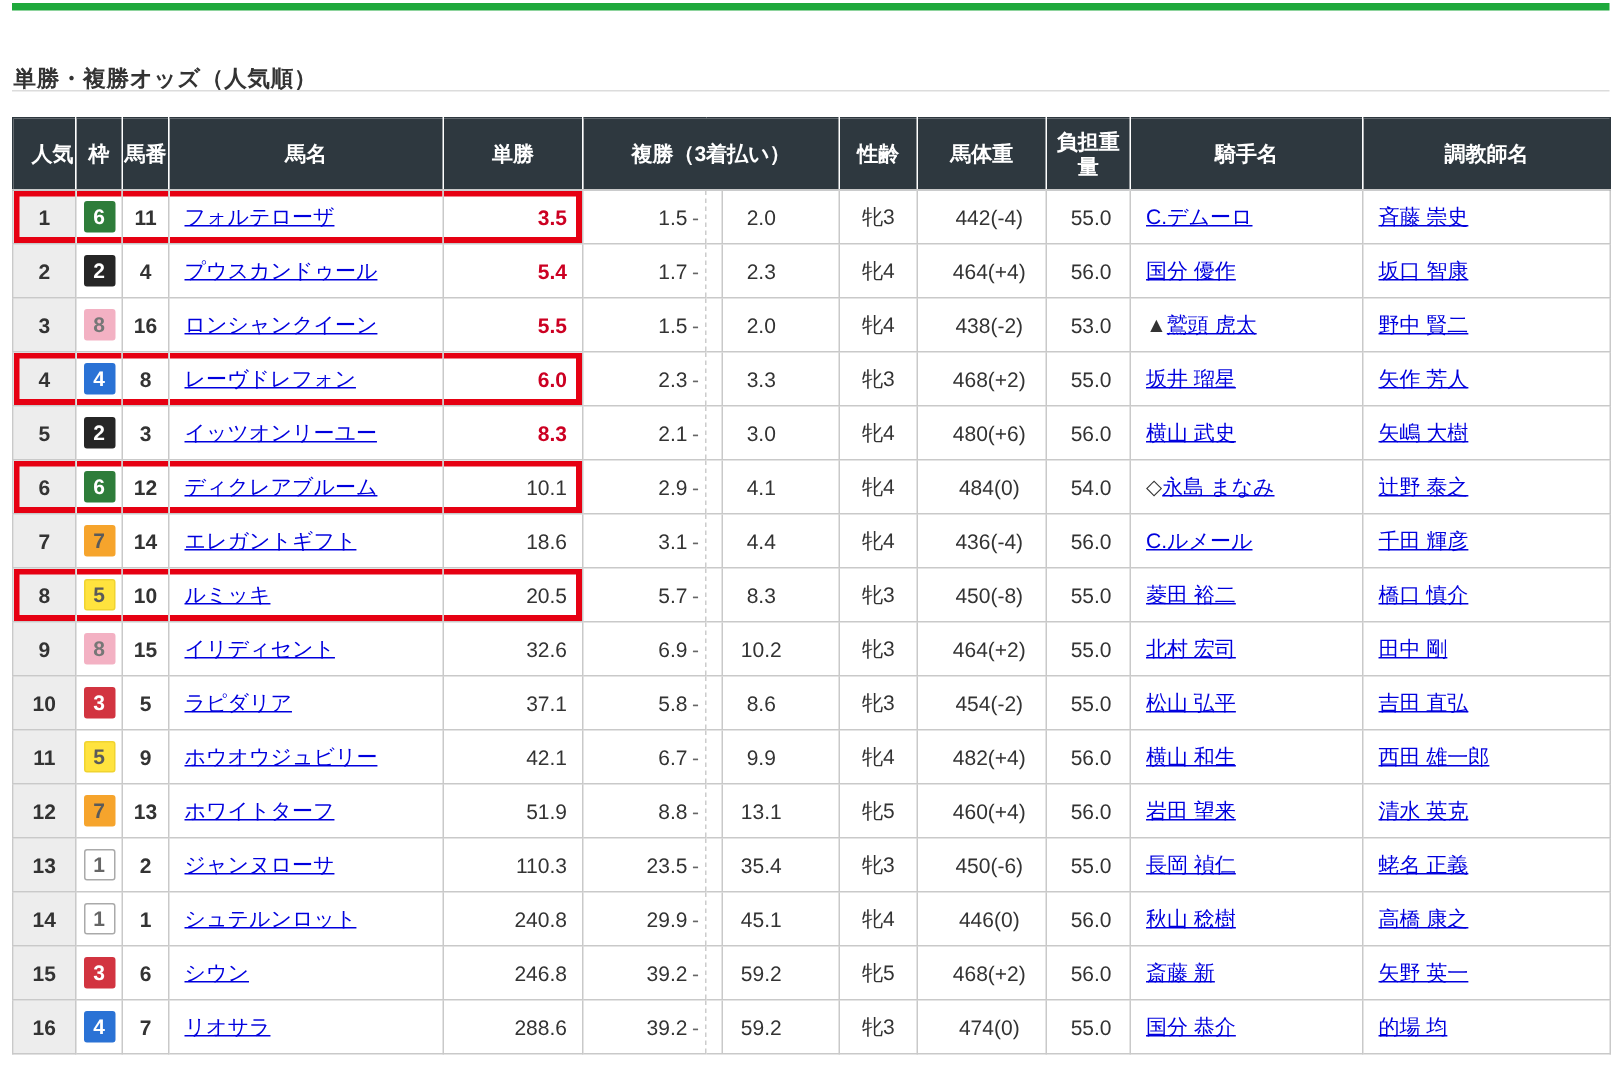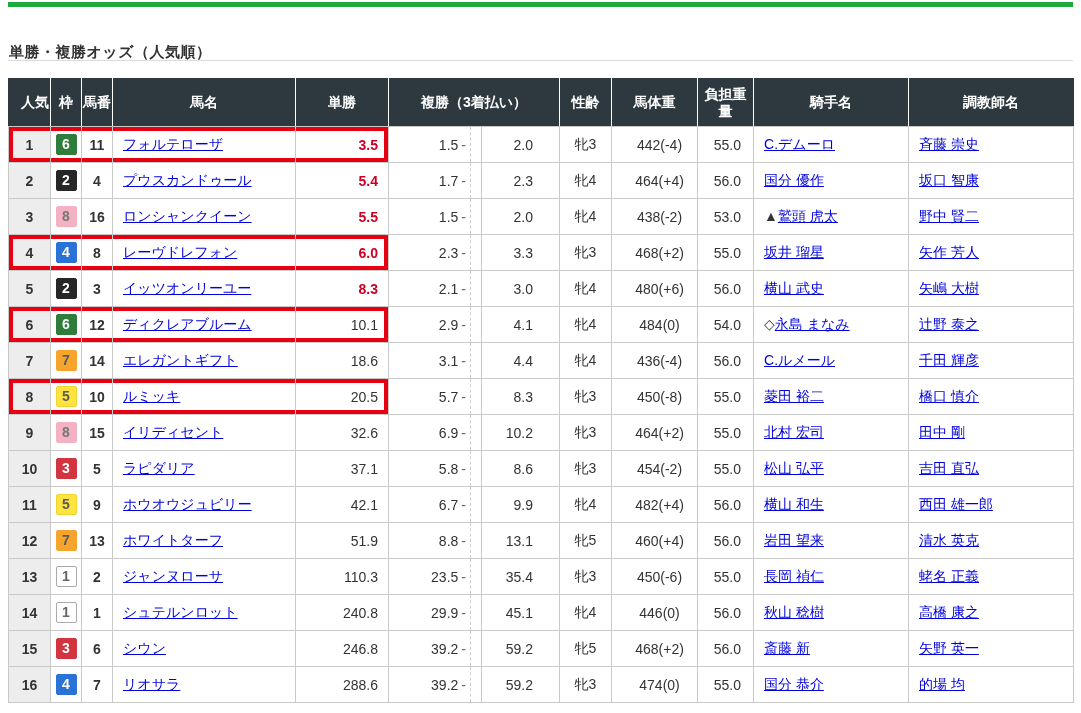--- a/index.html
+++ b/index.html
@@ -26,21 +26,21 @@
   .frame-box{display:inline-block;width:21px;height:21px;line-height:19px;font-weight:bold;
      font-size:14px;text-align:center;border:1px solid transparent;border-radius:2px;vertical-align:middle;}
   .c-num{text-align:center;font-weight:bold;}
   .c-name{text-align:left;padding-left:10px;}
   .lnk{color:var(--link);text-decoration:underline;cursor:pointer;}
   .c-win{text-align:right;padding-right:10px;}
   .c-win.hot{color:var(--hot);font-weight:bold;}
   .c-plo{text-align:right;padding-right:4px;border-right:1px dashed #ccc;}
   .c-plo .sep{color:#666;padding-left:3px;}
   .c-sp{border-left:1px dashed #ccc;border-right:1px dashed #ccc;padding:0;}
-  .c-phi{text-align:right;padding-right:26px;}
+  .c-phi{text-align:center;padding-right:26px;}
   .c-sex{text-align:center;}
   .c-wt{text-align:center;padding-left:10px;}
   .c-load{text-align:right;padding-right:12px;}
   .c-jky,.c-trn{text-align:left;padding-left:10px;}
   .pfx{color:#333;}
   td.hl{box-shadow:inset 0 4px 0 0 var(--hlred), inset 0 -4px 0 0 var(--hlred);}
   td.hl.hl-l{box-shadow:inset 4px 0 0 0 var(--hlred), inset 0 4px 0 0 var(--hlred), inset 0 -4px 0 0 var(--hlred);}
   td.hl.hl-r{box-shadow:inset -4px 0 0 0 var(--hlred), inset 0 4px 0 0 var(--hlred), inset 0 -4px 0 0 var(--hlred);}
 </style>
 </head>

